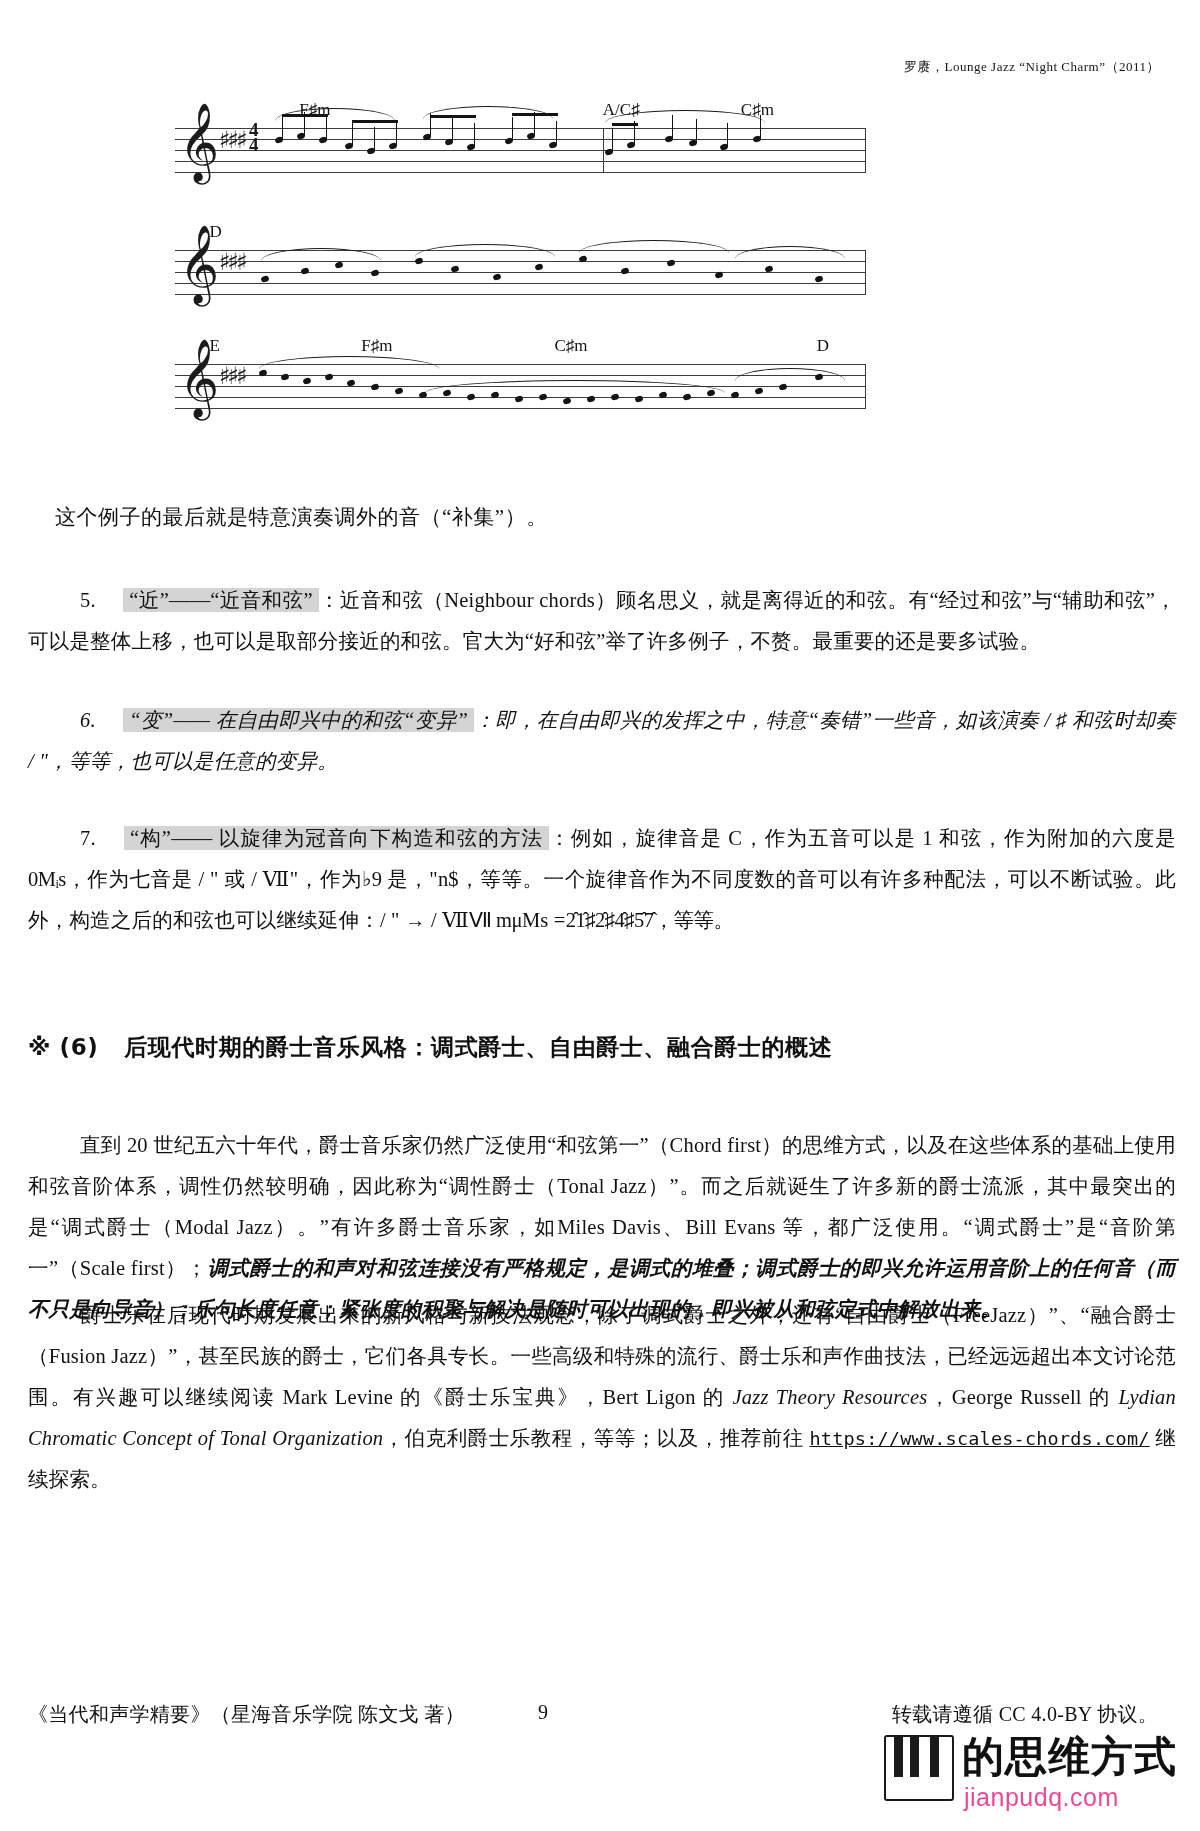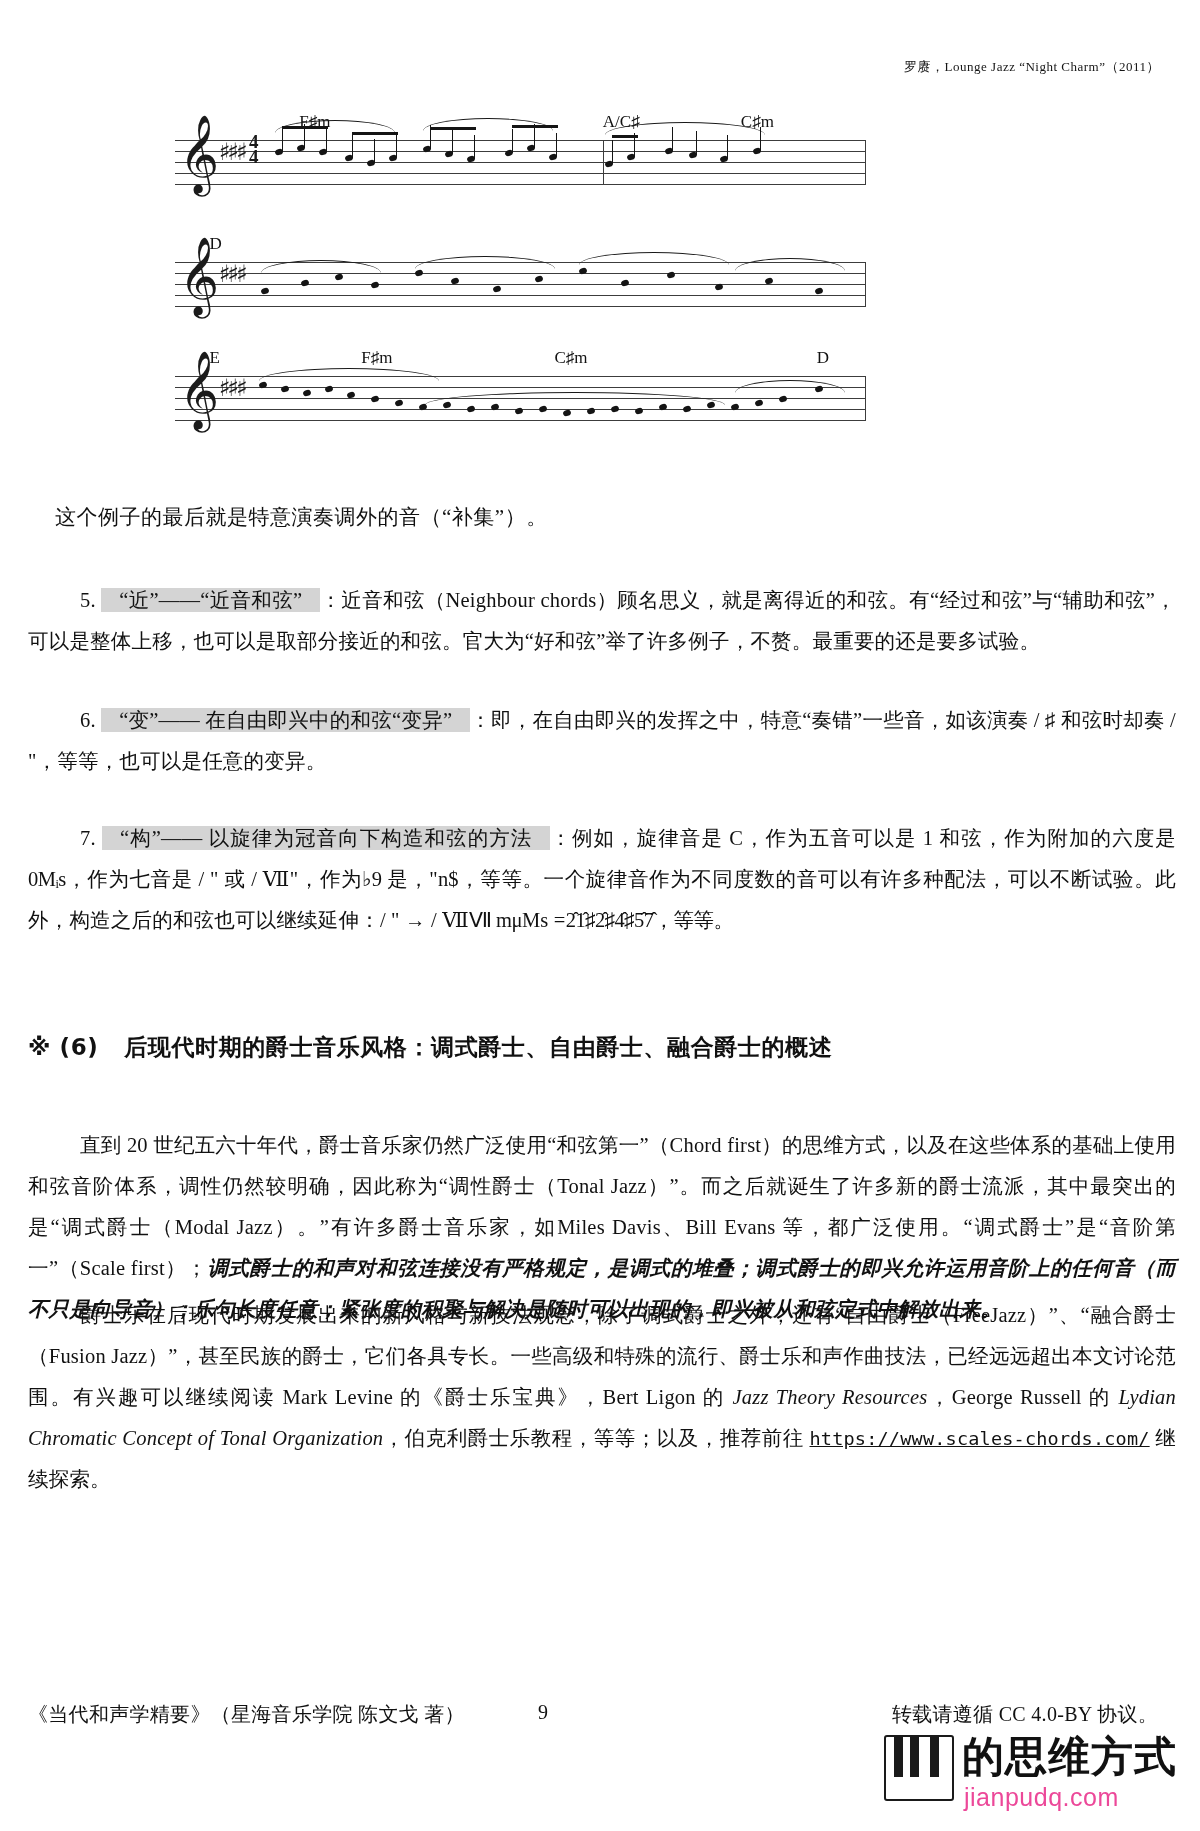--- a/index.html
+++ b/index.html
@@ -48,21 +48,20 @@
   .stave-sys.s1 { height: 108px; }
   .stave-sys.s2 { height: 100px; }
   .stave-sys.s3 { height: 100px; }
 
   .chordrow {
     position: relative;
     height: 22px;
     font-family: "Liberation Serif", serif;
     font-size: 17px;
     font-style: normal;
-    margin-top: 12px;
   }
   .chordrow span {
     position: absolute;
     top: 0;
     white-space: nowrap;
   }
   .staff {
     position: relative;
     height: 56px;
     margin-top: 2px;
@@ -155,29 +154,30 @@
     width: 1148px;
     font-size: 20.5px;
     line-height: 41px;
     text-align: justify;
     text-justify: inter-ideograph;
     letter-spacing: 0.2px;
   }
   .para .ind { display: inline-block; width: 52px; }
   .hl {
     background: #d4d4d4;
-    padding: 1px 18px;
+    padding: 1px 6px;
+    margin-left: 22px;
   }
   .condensed {
     font-family: "Liberation Serif", serif;
     letter-spacing: -0.5px;
   }
 
   #item5 { top: 580px; }
-  #item6 { top: 700px; }
+  #item6 { top: 700px; font-style: italic; }
   #item7 { top: 818px; }
 
   .section-heading {
     position: absolute;
     top: 1032px;
     left: 28px;
     font-size: 23px;
     font-weight: bold;
     font-family: "DejaVu Sans", "Liberation Sans", sans-serif;
     letter-spacing: 0.6px;

